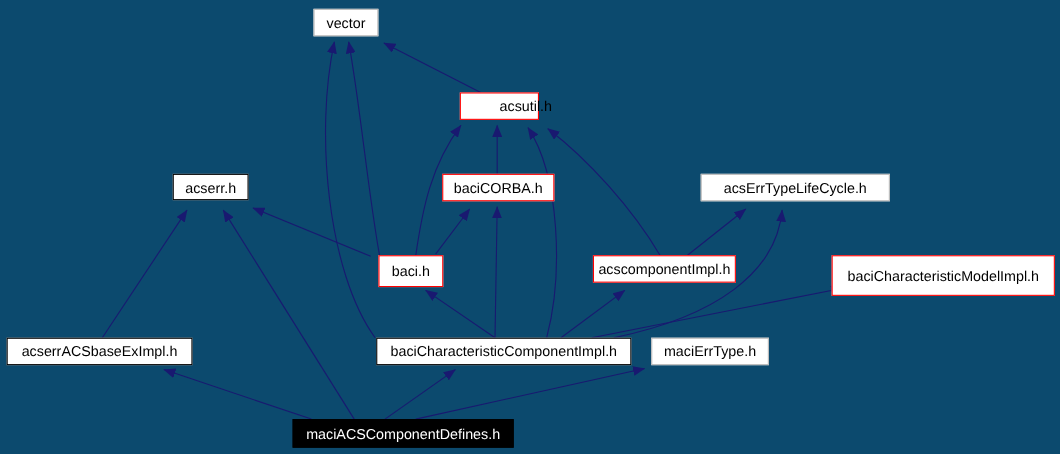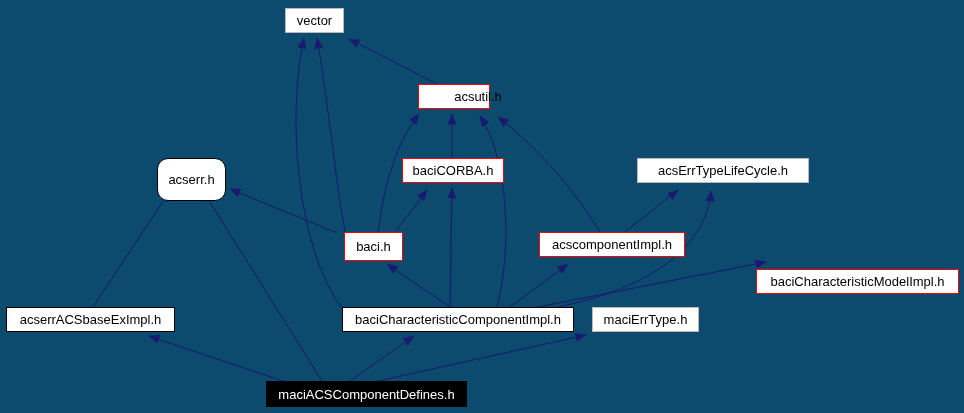--- a/index.html
+++ b/index.html
@@ -54,24 +54,24 @@
         <path d="M510,307 L568,264" fill="none" stroke="#191970" stroke-width="1" marker-end="url(#arrowhead)"></path>
         <path d="M538,307 L766,262" fill="none" stroke="#191970" stroke-width="1" marker-end="url(#arrowhead)"></path>
         <path d="M283,381 L149,336" fill="none" stroke="#191970" stroke-width="1" marker-end="url(#arrowhead)"></path>
         <path d="M350,381 L414,336" fill="none" stroke="#191970" stroke-width="1" marker-end="url(#arrowhead)"></path>
         <path d="M378,381 L586,335" fill="none" stroke="#191970" stroke-width="1" marker-end="url(#arrowhead)"></path>
       </g>
   </svg>
   <div id="nodes">
       <div class="node gray" style="left: 285px; top: 8px; width: 59px; height: 25px;">vector</div>
       <div class="node red" style="left: 418px; top: 84px; width: 72px; height: 25px; padding-left: 48px;">acsutil.h</div>
-      <div class="node black" style="left: 157px; top: 158px; width: 69px; height: 43px; border-radius: 11px;">acserr.h</div>
+      <div class="node black" style="left: 157px; top: 158px; width: 69px; height: 24px;">acserr.h</div>
       <div class="node red" style="left: 402px; top: 158px; width: 102px; height: 25px;">baciCORBA.h</div>
       <div class="node gray" style="left: 637px; top: 158px; width: 172px; height: 25px;">acsErrTypeLifeCycle.h</div>
       <div class="node red" style="left: 344px; top: 232px; width: 59px; height: 29px;">baci.h</div>
-      <div class="node red" style="left: 539px; top: 232px; width: 146px; height: 25px;">acscomponentImpl.h</div>
-      <div class="node red" style="left: 756px; top: 232px; width: 203px; height: 25px; margin-top: 37px;">baciCharacteristicModelImpl.h</div>
+      <div class="node red" style="left: 539px; top: 232px; width: 130px; height: 25px;">acscomponentImpl.h</div>
+      <div class="node red" style="left: 756px; top: 232px; width: 203px; height: 37px;">baciCharacteristicModelImpl.h</div>
       <div class="node black" style="left: 6px; top: 307px; width: 169px; height: 25px; text-align: right;">acserrACSbaseExImpl.h</div>
       <div class="node black" style="left: 342px; top: 307px; width: 232px; height: 25px;">baciCharacteristicComponentImpl.h</div>
       <div class="node gray" style="left: 592px; top: 307px; width: 107px; height: 25px;">maciErrType.h</div>
       <div class="node main" style="left: 229px; top: 381px; width: 201px; height: 26px;">maciACSComponentDefines.h</div>
     </div>
 </div>
 
 </body></html>

